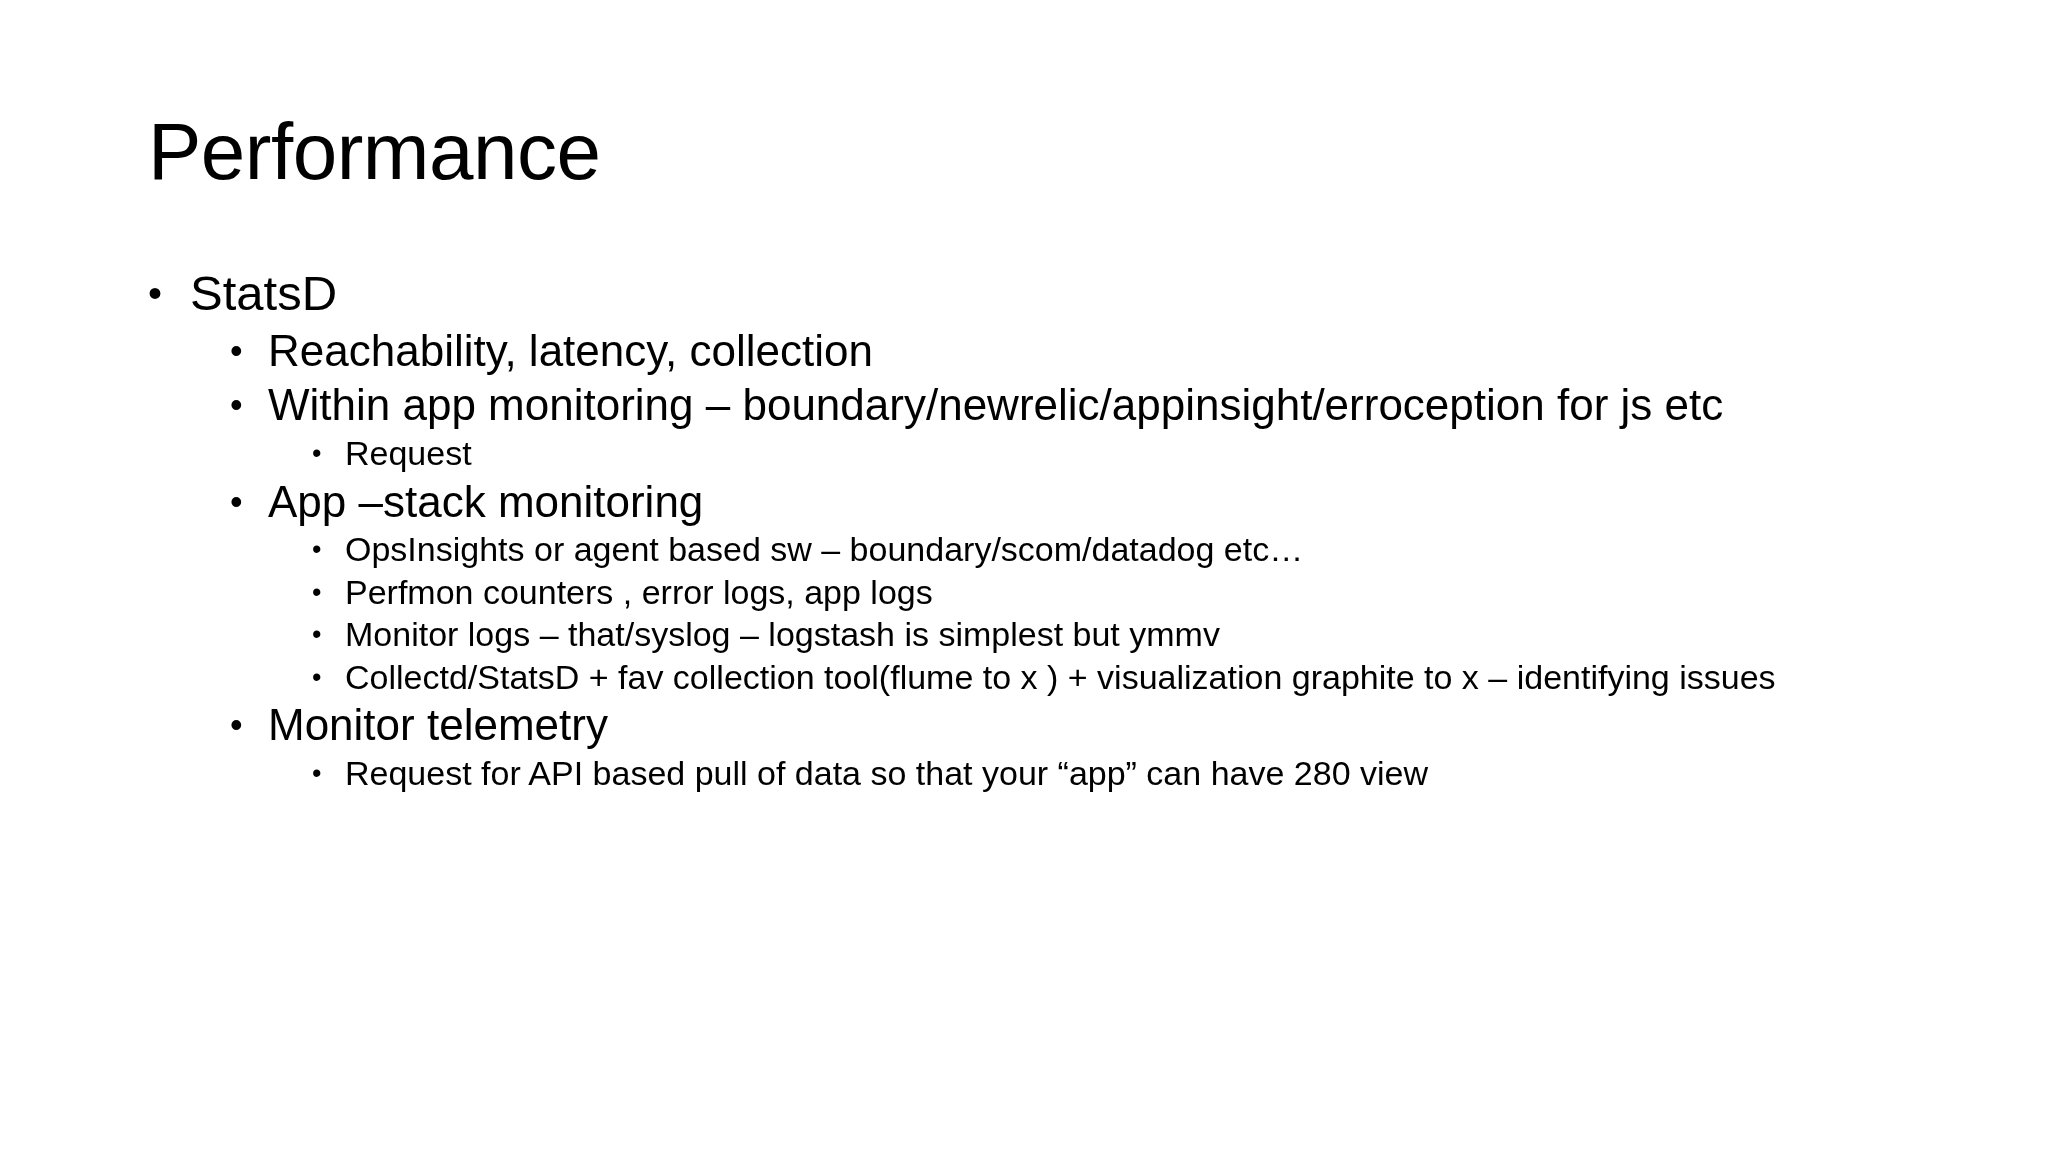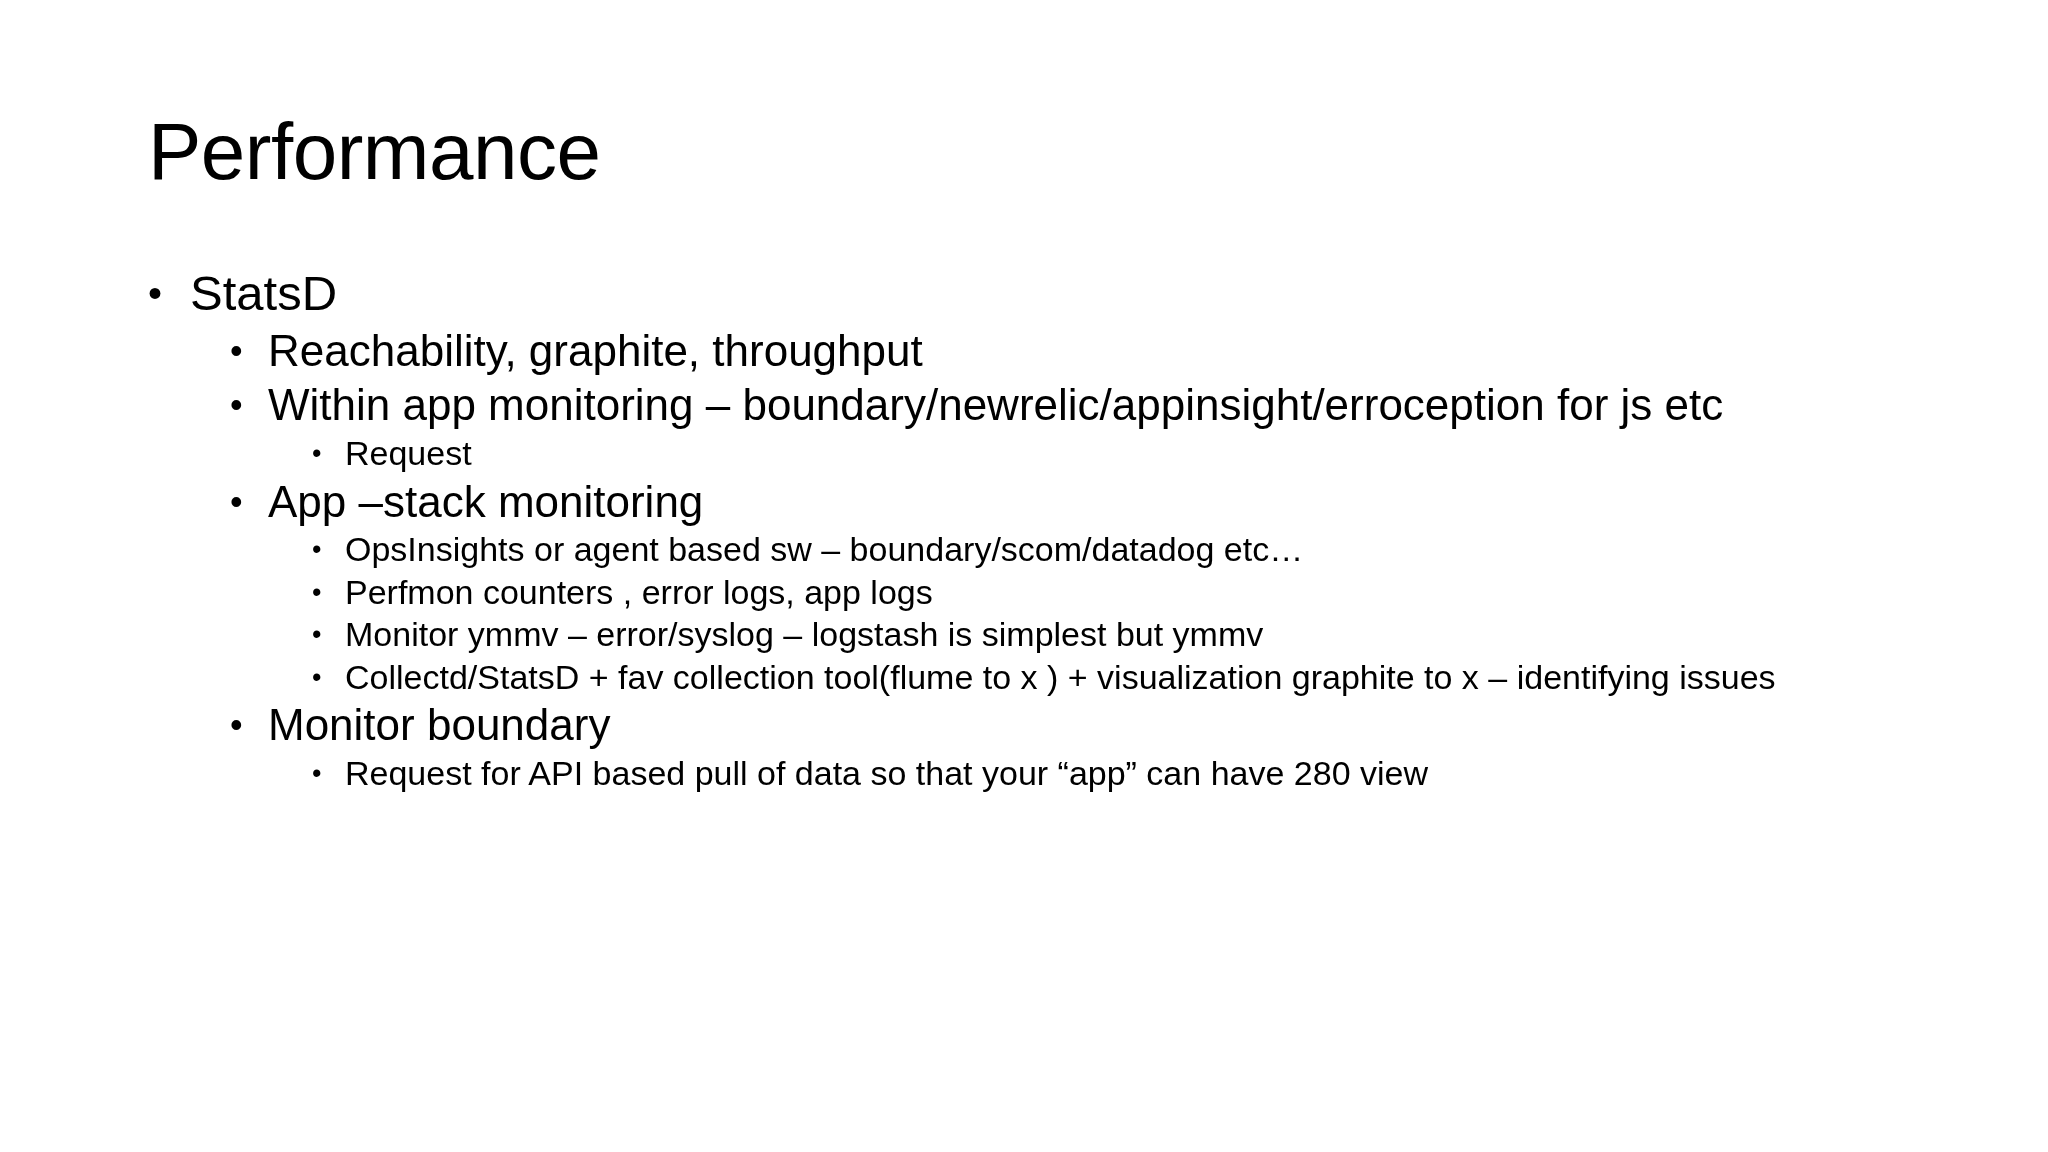--- a/index.html
+++ b/index.html
@@ -107,21 +107,21 @@
 
   <div class="body-block">
 
     <div class="bullet lvl1">
       <span class="marker">•</span>
       <span class="btext">StatsD</span>
     </div>
 
     <div class="bullet lvl2">
       <span class="marker">•</span>
-      <span class="btext">Reachability, graphite, throughput</span>
+      <span class="btext">Reachability, latency, collection</span>
     </div>
 
     <div class="bullet lvl2">
       <span class="marker">•</span>
       <span class="btext">Within app monitoring – boundary/newrelic/appinsight/erroception for js etc</span>
     </div>
 
     <div class="bullet lvl3">
       <span class="marker">•</span>
       <span class="btext">Request</span>
@@ -137,31 +137,31 @@
       <span class="btext">OpsInsights or agent based sw – boundary/scom/datadog etc…</span>
     </div>
 
     <div class="bullet lvl3">
       <span class="marker">•</span>
       <span class="btext">Perfmon counters , error logs, app logs</span>
     </div>
 
     <div class="bullet lvl3">
       <span class="marker">•</span>
-      <span class="btext">Monitor ymmv – error/syslog – logstash is simplest but ymmv</span>
+      <span class="btext">Monitor logs – that/syslog – logstash is simplest but ymmv</span>
     </div>
 
     <div class="bullet lvl3">
       <span class="marker">•</span>
       <span class="btext">Collectd/StatsD + fav collection tool(flume to x ) + visualization graphite to x – identifying issues</span>
     </div>
 
     <div class="bullet lvl2">
       <span class="marker">•</span>
-      <span class="btext">Monitor boundary</span>
+      <span class="btext">Monitor telemetry</span>
     </div>
 
     <div class="bullet lvl3">
       <span class="marker">•</span>
       <span class="btext">Request for API based pull of data so that your “app” can have 280 view</span>
     </div>
 
   </div>
 </div>
 

